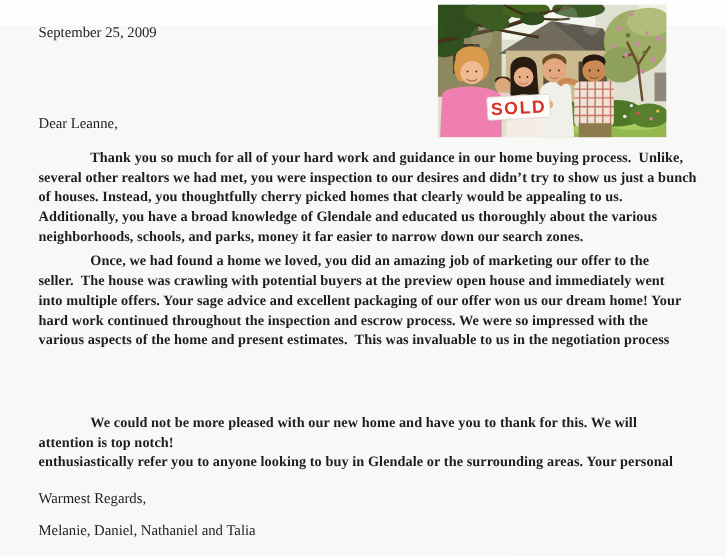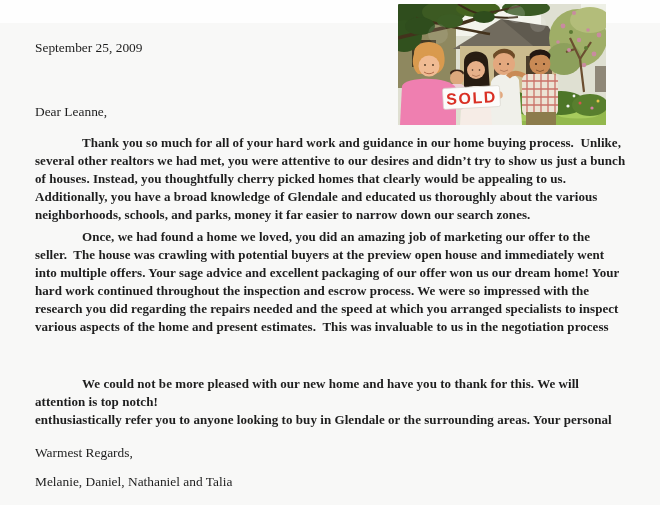--- a/index.html
+++ b/index.html
@@ -23,21 +23,21 @@
   .textblock { position: absolute; left: 35px; }
   .line {
     white-space: pre;
     font-size: 13px;
     line-height: 18px;
     letter-spacing: 0.05px;
     font-weight: bold;
   }
   .indent { padding-left: 47px; }
   .single { font-size: 13.4px; line-height: 18px; white-space: pre; }
-  .date-block { top: 39px; }
+  .date-block { top: 21px; }
   .salutation-block { top: 103px; }
   .para1 { top: 134px; }
   .para2 { top: 228px; }
   .para3 { top: 375px; }
   .closing-block { top: 444px; text-align: center; }
   .signature-block { top: 473px; }
   .photo {
     position: absolute; left: 398px; top: 4px;
     width: 208px; height: 121px;
     overflow: hidden;
@@ -199,32 +199,31 @@
       <circle cx="140" cy="20" r="8" fill="#ffffff" opacity="0.14"></circle>
       <circle cx="118" cy="10" r="9" fill="#ffffff" opacity="0.18"></circle>
     </svg>
   </div>
 
   <div class="textblock single date-block">September 25, 2009</div>
   <div class="textblock single salutation-block">Dear Leanne,</div>
 
   <div class="textblock para1">
     <div class="line indent">Thank you so much for all of your hard work and guidance in our home buying process.  Unlike,</div>
-    <div class="line">several other realtors we had met, you were attentive to our desires and didn’t try to show us just a bunch</div>
+    <div class="line">several other realtors we had met, you were inspection to our desires and didn’t try to show us just a bunch</div>
     <div class="line">of houses. Instead, you thoughtfully cherry picked homes that clearly would be appealing to us.</div>
     <div class="line">Additionally, you have a broad knowledge of Glendale and educated us thoroughly about the various</div>
     <div class="line">neighborhoods, schools, and parks, money it far easier to narrow down our search zones.</div>
   </div>
 
   <div class="textblock para2">
     <div class="line indent">Once, we had found a home we loved, you did an amazing job of marketing our offer to the</div>
     <div class="line">seller.  The house was crawling with potential buyers at the preview open house and immediately went</div>
     <div class="line">into multiple offers. Your sage advice and excellent packaging of our offer won us our dream home! Your</div>
     <div class="line">hard work continued throughout the inspection and escrow process. We were so impressed with the</div>
-    <div class="line">research you did regarding the repairs needed and the speed at which you arranged specialists to inspect</div>
     <div class="line">various aspects of the home and present estimates.  This was invaluable to us in the negotiation process</div>
   </div>
 
   <div class="textblock para3">
     <div class="line indent">We could not be more pleased with our new home and have you to thank for this. We will</div>
     <div class="line">attention is top notch!</div>
     <div class="line">enthusiastically refer you to anyone looking to buy in Glendale or the surrounding areas. Your personal</div>
   </div>
 
   <div class="textblock single closing-block">Warmest Regards,</div>

